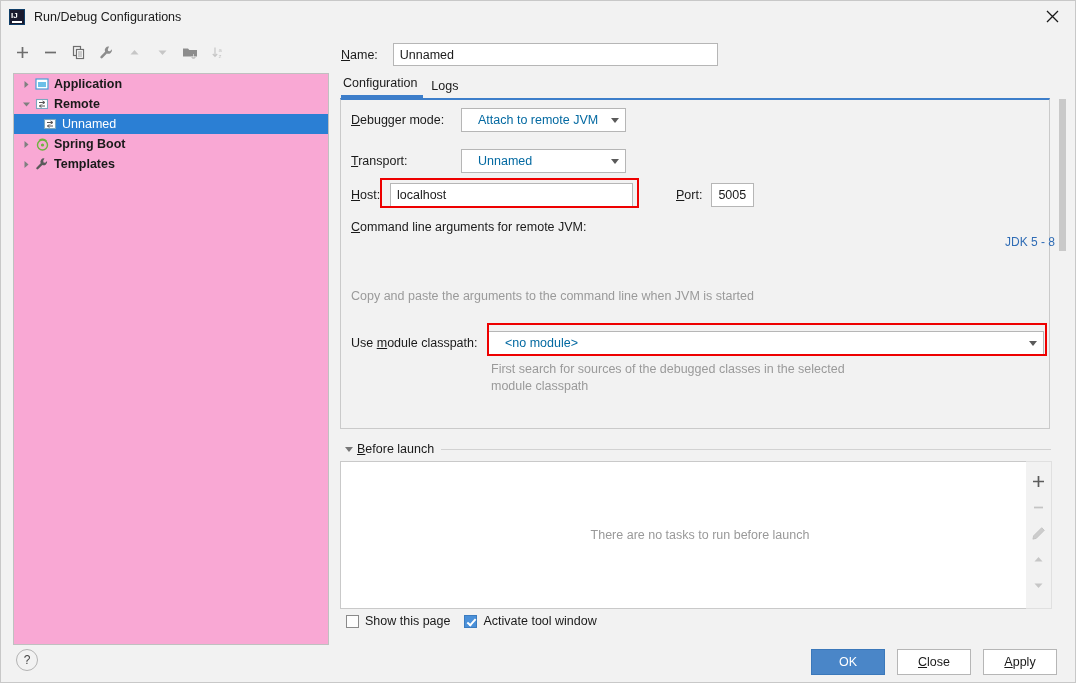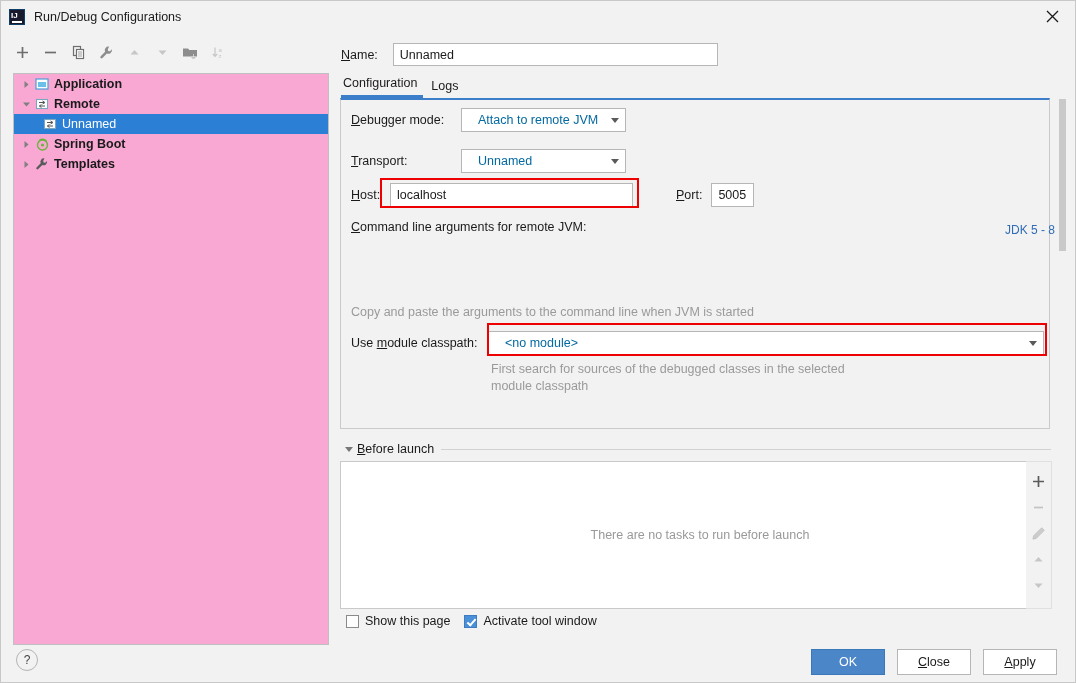--- a/index.html
+++ b/index.html
@@ -222,21 +222,21 @@
     outline: none;
   }
 
   .red-box {
     position: absolute;
     border: 2px solid #ee0000;
     pointer-events: none;
   }
 
   .jdk-link {
-    position: absolute; right: 10px; top: 222px;
+    position: absolute; right: 10px; top: 234px;
     font-size: 12px; color: #2f6cb5; cursor: pointer;
     display: flex; align-items: center; gap: 4px;
   }
   .jdk-chev {
     width: 0; height: 0;
     border-left: 3.5px solid transparent;
     border-right: 3.5px solid transparent;
     border-top: 4px solid #2f6cb5;
   }
 
@@ -527,21 +527,21 @@
 
     <div class="hint" style="left:150px; top:262px;">First search for sources of the debugged classes in the selected</div>
     <div class="hint" style="left:150px; top:279px;">module classpath</div>
   </div>
 
   <div class="jdk-link">
     <span>JDK 5 - 8</span>
     <span class="jdk-chev"></span>
   </div>
 
-  <div class="hint" style="left:350px; top:304px;">Copy and paste the arguments to the command line when JVM is started</div>
+  <div class="hint" style="left:350px; top:288px;">Copy and paste the arguments to the command line when JVM is started</div>
 
   <div class="cfg-scroll">
     <div class="cfg-scroll-thumb"></div>
   </div>
 
   <div class="red-box" style="left:379px; top:177px; width:259px; height:30px;"></div>
   <div class="red-box" style="left:486px; top:322px; width:560px; height:33px;"></div>
 
   <div class="bl-header">
     <span class="bl-twisty">

